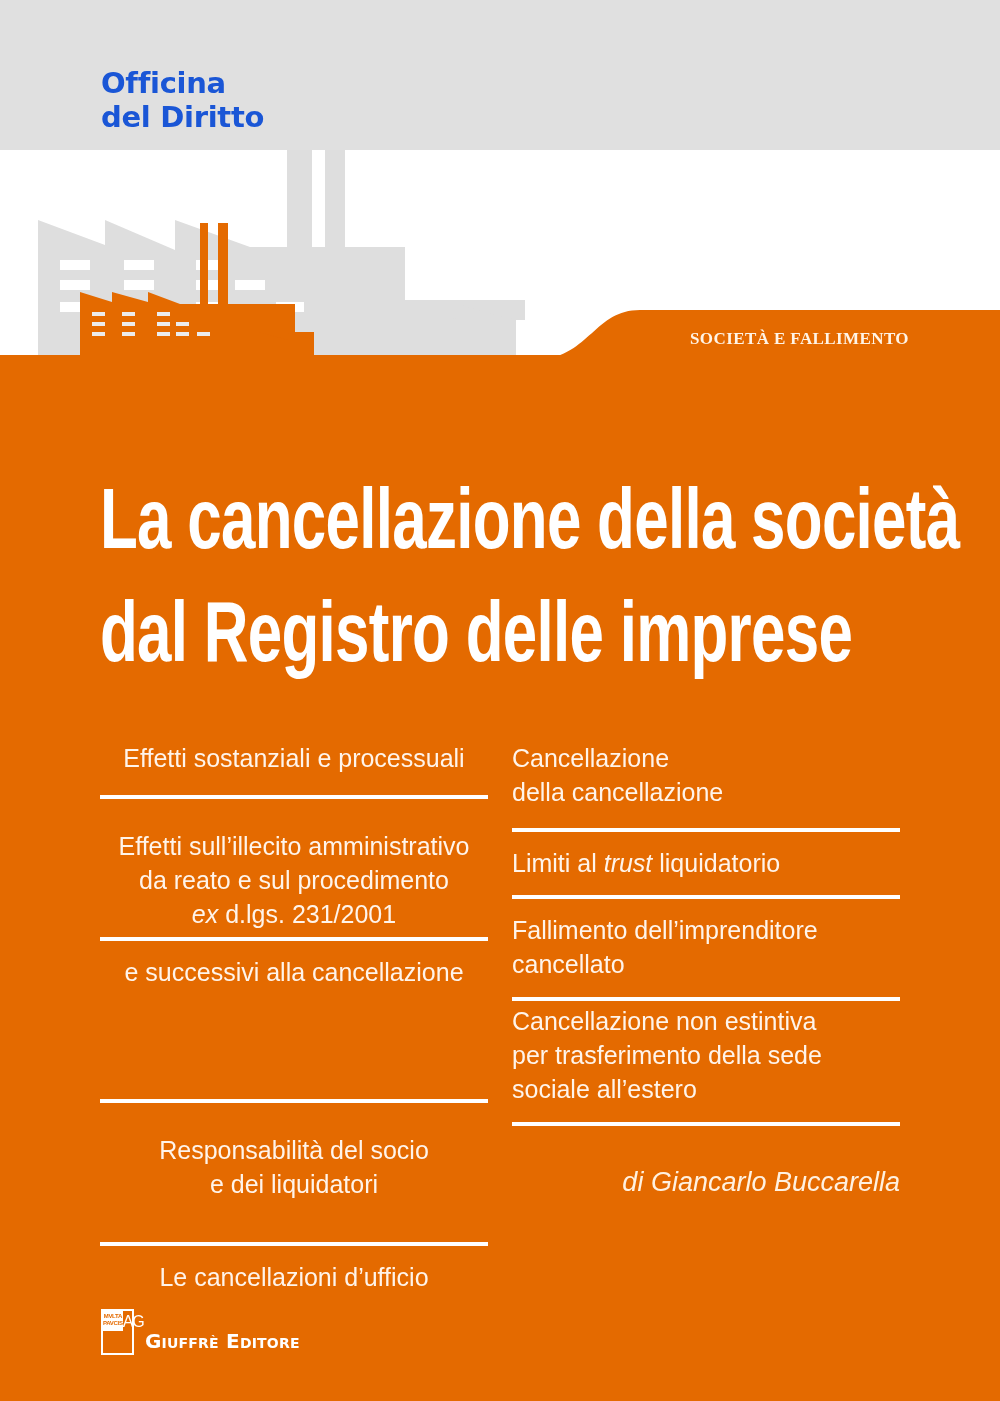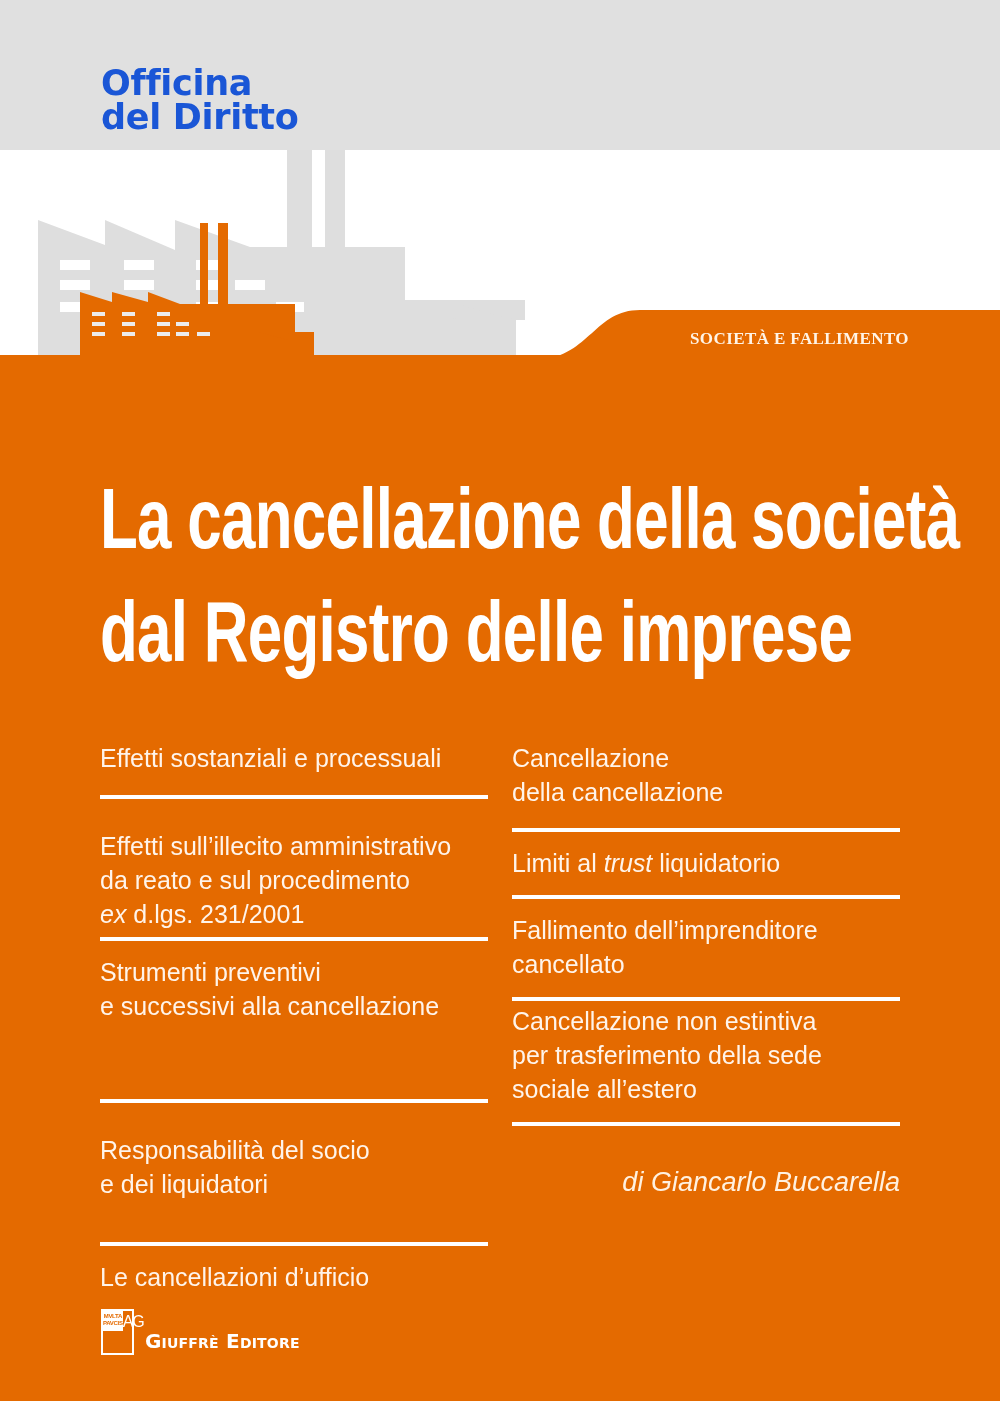--- a/index.html
+++ b/index.html
@@ -8,21 +8,21 @@
     background: #e46a00;
     font-family: "Liberation Sans", "DejaVu Sans", sans-serif;
   }
   .top-band {
     position: absolute; left: 0; top: 0; width: 1000px; height: 150px;
     background: #e0e0e0;
   }
   .series-name {
     position: absolute; left: 101px; top: 66px;
     color: #1a56d6; font-family: "DejaVu Sans", sans-serif; font-weight: bold;
-    font-size: 35px; line-height: 34px; letter-spacing: -0.3px;
+    font-size: 29px; line-height: 34px; letter-spacing: -0.3px;
   }
   .white-band {
     position: absolute; left: 0; top: 150px; width: 1000px; height: 205px;
     background: #ffffff;
   }
   .factory {
     position: absolute; left: 0; top: 150px; width: 1000px; height: 210px;
   }
   .orange-body {
     position: absolute; left: 0; top: 355px; width: 1000px; height: 1046px;
@@ -42,21 +42,21 @@
     font-size: 86px; line-height: 113px;
     transform: scaleX(0.72); transform-origin: left top;
     white-space: nowrap; letter-spacing: -1px;
   }
   .main-title div { width: 1200px; }
   .col {
     position: absolute; top: 738px;
     color: #fff4ea; font-family: "Liberation Sans", sans-serif;
     font-size: 25px; line-height: 34px;
   }
-  .col-left { left: 100px; width: 388px; }
+  .col-left { left: 100px; width: 388px; text-align: center; }
   .col-right { left: 512px; width: 388px; }
   .topic { padding: 3px 0 0 0; }
   .topic .ln { display: block; white-space: nowrap; }
   .divider {
     height: 4px; background: #ffffff; width: 388px;
   }
   .author {
     position: absolute; right: 100px; top: 1167px;
     color: #fff1e0; font-style: italic; font-size: 27px;
     font-family: "Liberation Sans", sans-serif;
@@ -152,21 +152,20 @@
   </div>
   <div style="height:16px"></div>
   <div class="divider"></div>
   <div class="topic" style="height:108px; padding-top:30px">
     <span class="ln">Effetti sull’illecito amministrativo</span>
     <span class="ln">da reato e sul procedimento</span>
     <span class="ln"><i>ex</i><span> d.lgs. 231/2001</span></span>
   </div>
   <div class="divider"></div>
   <div class="topic" style="height:144px; padding-top:14px">
-    <span class="ln">Strumenti preventivi</span>
     <span class="ln">e successivi alla cancellazione</span>
   </div>
   <div class="divider"></div>
   <div class="topic" style="height:109px; padding-top:30px">
     <span class="ln">Responsabilità del socio</span>
     <span class="ln">e dei liquidatori</span>
   </div>
   <div class="divider"></div>
   <div class="topic" style="padding-top:14px">
     <span class="ln">Le cancellazioni d’ufficio</span>

